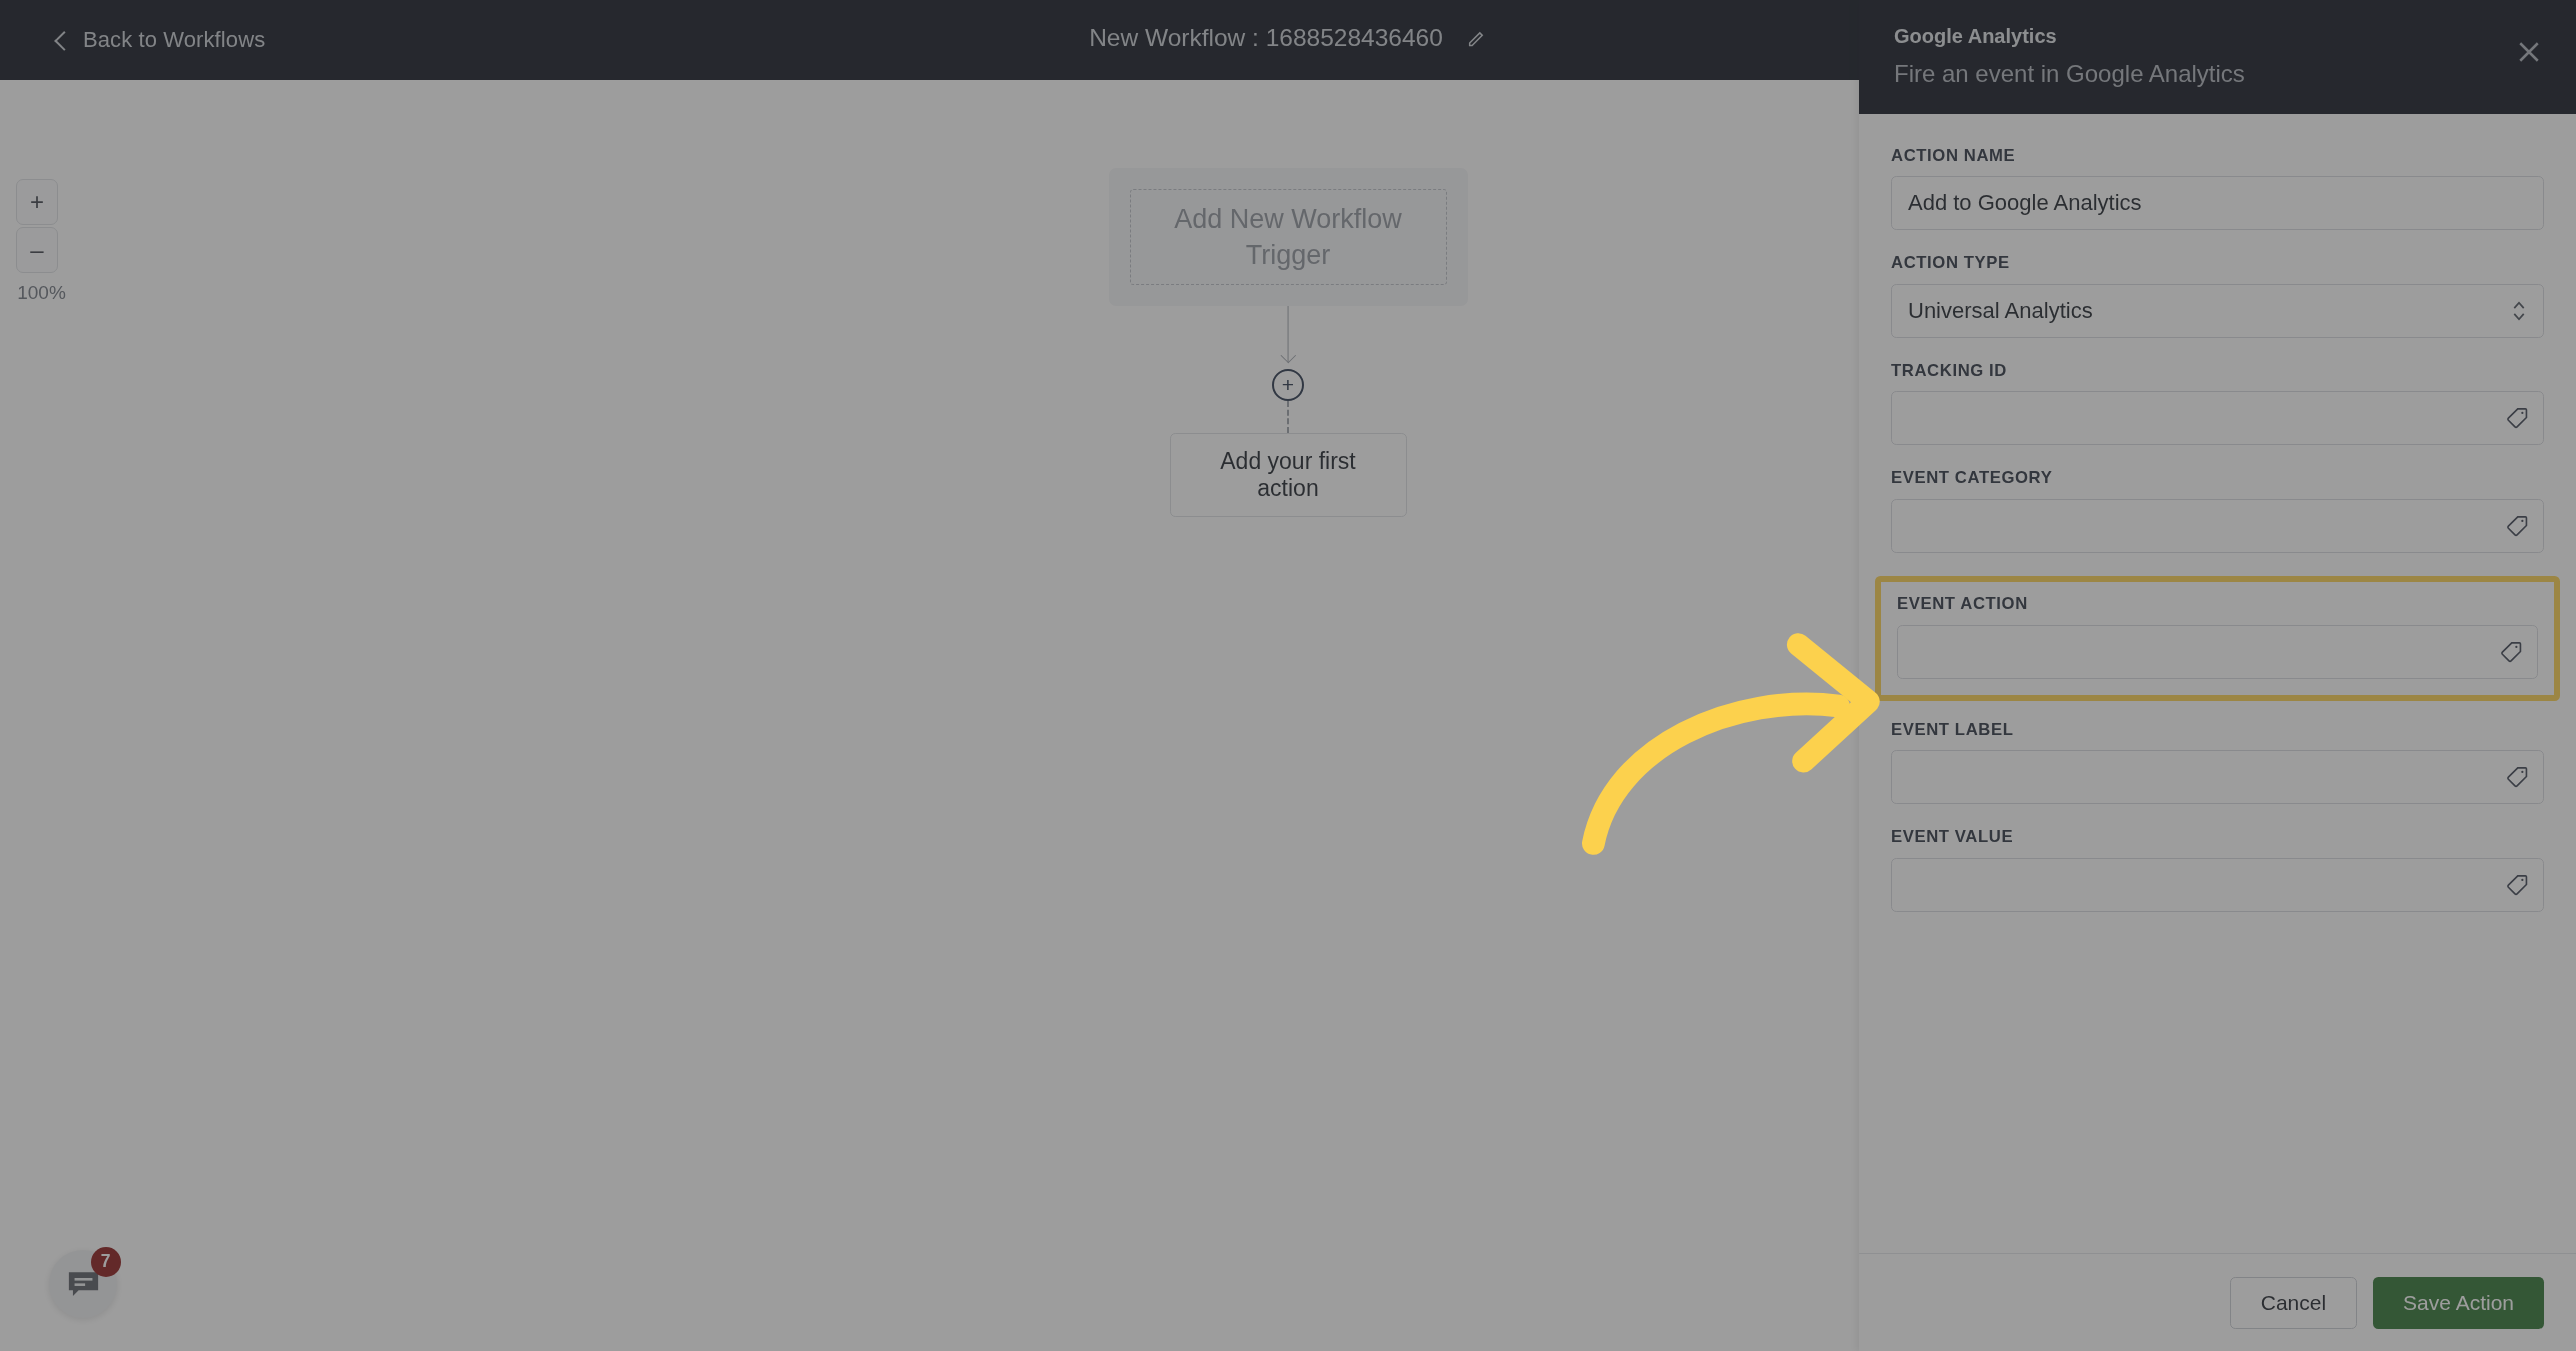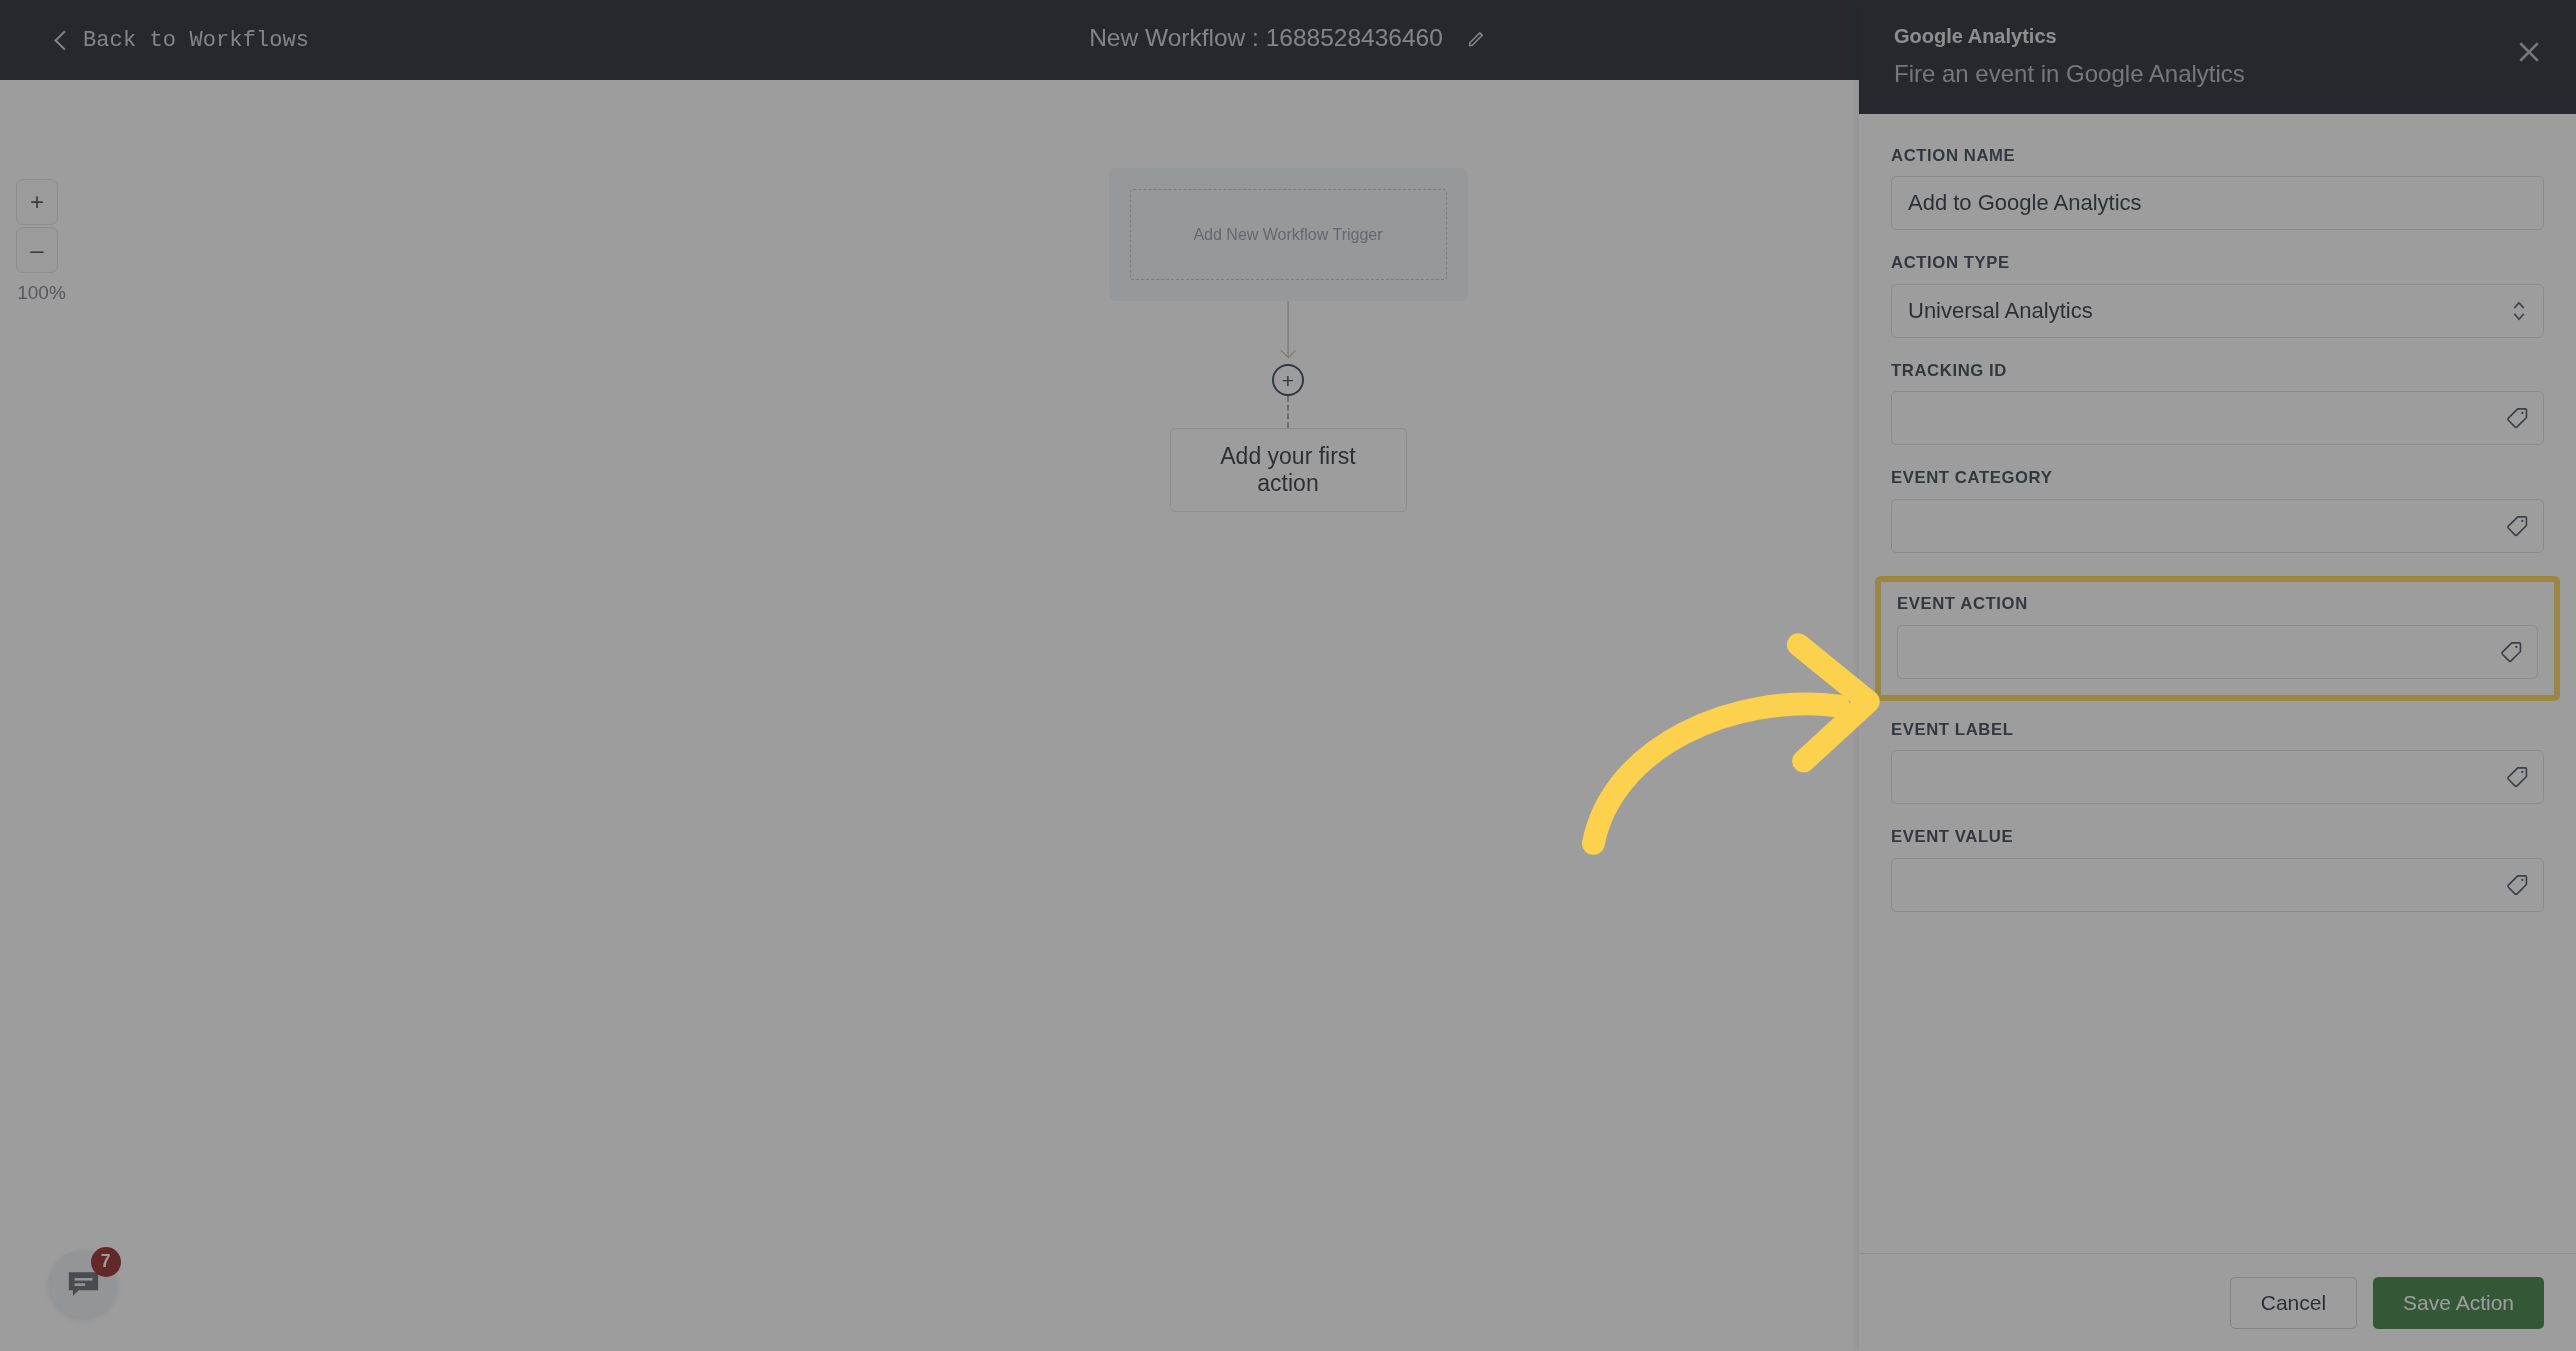--- a/index.html
+++ b/index.html
@@ -12,21 +12,21 @@
   .app { position: relative; width: 2576px; height: 1352px; }
 
   
   .topbar {
     position: absolute; left: 0; top: 0; width: 2576px; height: 80px;
     background: #101520; display: flex; align-items: center;
     z-index: 5;
   }
   .back-link {
     position: absolute; left: 53px; top: 50%; transform: translateY(-50%);
-    display: flex; align-items: center; gap: 16px; cursor: pointer; font-family: Liberation Mono, monospace;
+    display: flex; align-items: center; gap: 16px; cursor: pointer;
   }
   .chev-left { width: 14px; height: 14px; position: relative; }
   .chev-left::before {
     content: ""; position: absolute; left: 3.5px; top: 0.9px;
     width: 12.3px; height: 12.3px;
     border-left: 2.6px solid #c8ccd2; border-bottom: 2.6px solid #c8ccd2;
     transform: rotate(45deg);
   }
   .back-text { color: #c8ccd2; font-size: 22px; letter-spacing: 0.1px; }
   .wf-title-wrap {
@@ -76,21 +76,21 @@
   .flow { position: absolute; left: 50%; transform: translateX(-50%); top: 22px; width: 368px; }
   .trigger-card {
     width: 359px; margin: 0 auto; padding: 21px;
     background: #f3f4f6; border-radius: 7px;
   }
   .trigger-inner {
     border: 1.8px dashed #b9bdc4; border-radius: 3.5px;
     min-height: 91px; display: flex; align-items: center; justify-content: center;
     text-align: center; padding: 10.5px 17.5px;
   }
-  .trigger-text { color: #8d929b; font-size: 16px; line-height: 1.35; }
+  .trigger-text { color: #8d929b; font-size: 27px; line-height: 1.35; }
   .connector { position: relative; height: 63px; }
   .conn-line {
     position: absolute; left: 50%; top: 0; width: 0.9px; height: 56px;
     background: #9aa0a8; transform: translateX(-50%);
   }
   .conn-arrow {
     position: absolute; left: 50%; top: 46px; width: 14px; height: 14px;
     margin-left: -7px;
   }
   .conn-arrow::before {

